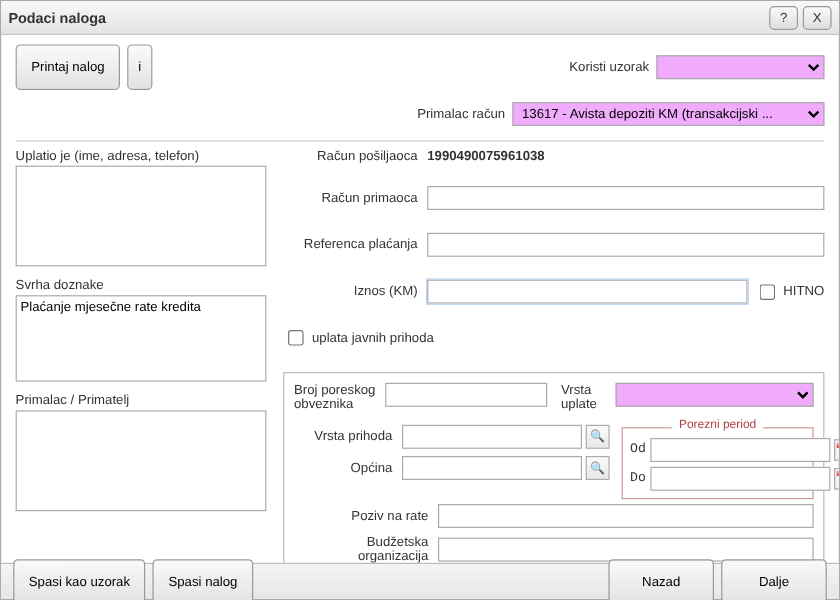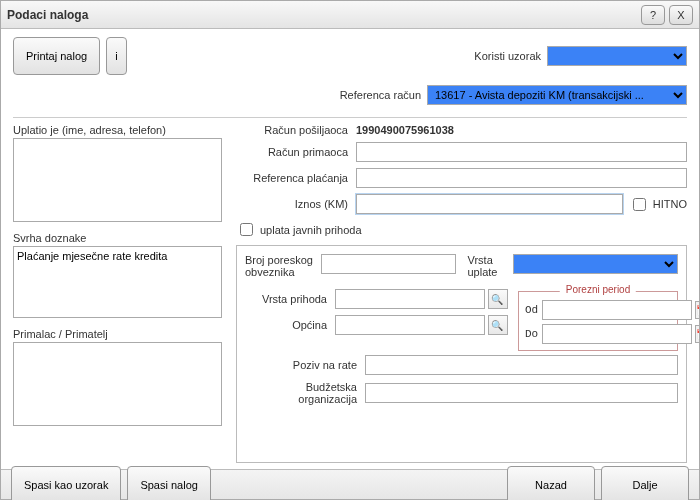--- a/index.html
+++ b/index.html
@@ -8,27 +8,27 @@
   .titlebar { height: 28px; background: linear-gradient(#f8f8f8,#e4e4e4); border-bottom: 1px solid #bbb; display: flex; align-items: center; padding: 0 6px; }
   .titlebar .title { font-weight: bold; font-size: 12px; flex: 1; }
   .tbtn { width: 24px; height: 20px; border: 1px solid #999; border-radius: 4px; background: linear-gradient(#fafafa,#ddd); margin-left: 4px; display: flex; align-items: center; justify-content: center; font-size: 11px; cursor: pointer; }
   .toolbar { padding: 8px 12px 4px 12px; display: flex; align-items: center; }
   .btn { height: 38px; padding: 0 12px; border: 1px solid #999; border-radius: 4px; background: linear-gradient(#fafafa,#e2e2e2); cursor: pointer; font-size: 11px; display: inline-flex; align-items: center; }
   .btn-sm { padding: 0 8px; }
   .spacer { flex: 1; }
   .row { display: flex; align-items: center; padding: 2px 12px; }
   .row label { text-align: right; padding-right: 6px; }
   select, input[type=text] { height: 20px; border: 1px solid #aaa; font-size: 11px; padding: 0 3px; background: #fff; }
-  select { background: #3b82f6; }
+  select { background: #f0abfc; }
   .hr { border: none; border-top: 1px solid #ccc; margin: 6px 12px; }
   .body { flex: 1; display: flex; padding: 0 12px 6px 12px; gap: 14px; overflow: hidden; }
   .left { width: 270px; display: flex; flex-direction: column; }
   .fieldlabel { margin-bottom: 2px; }
   textarea { width: 100%; border: 1px solid #aaa; resize: none; font-family: Arial; font-size: 11px; padding: 3px; }
-  .right { flex: 1; display: flex; flex-direction: column; }
+  .right { flex: 1; display: flex; flex-direction: column; gap: 13px; }
   .frow { display: flex; align-items: center; margin-bottom: 6px; }
   .frow .lbl { width: 120px; text-align: right; padding-right: 8px; }
   .frow .val { flex: 1; }
   .bold { font-weight: bold; }
   .amount { border: 1px solid #6aa0d8; outline: 1px solid #b8d4f0; }
   .cbwrap { display: flex; align-items: center; gap: 4px; margin-left: 6px; }
   .groupbox { border: 1px solid #bbb; padding: 8px 8px 8px 8px; flex: 1; margin-top: 2px; }
   .gb-row { display: flex; align-items: center; margin-bottom: 6px; }
   .gb-row .glbl { width: 130px; text-align: right; padding-right: 8px; }
   .gb-top { display: flex; gap: 12px; margin-bottom: 8px; }
@@ -58,21 +58,21 @@
     <span style="width:6px"></span>
     <button class="btn btn-sm">i</button>
     <span class="spacer"></span>
     <label style="padding-right:6px">Koristi uzorak</label>
     <select style="width:140px">
       <option></option>
     </select>
   </div>
 
   <div class="row" style="justify-content:flex-end; padding-top:6px; padding-bottom:6px;">
-    <label style="padding-right:6px">Referenca račun</label>
+    <label style="padding-right:6px">Primalac račun</label>
     <select style="width:260px">
       <option>13617 - Avista depoziti KM (transakcijski ...</option>
     </select>
   </div>
 
   <hr class="hr">
 
   <div class="body">
     <div class="left">
       <div class="fieldlabel">Uplatio je (ime, adresa, telefon)</div>

